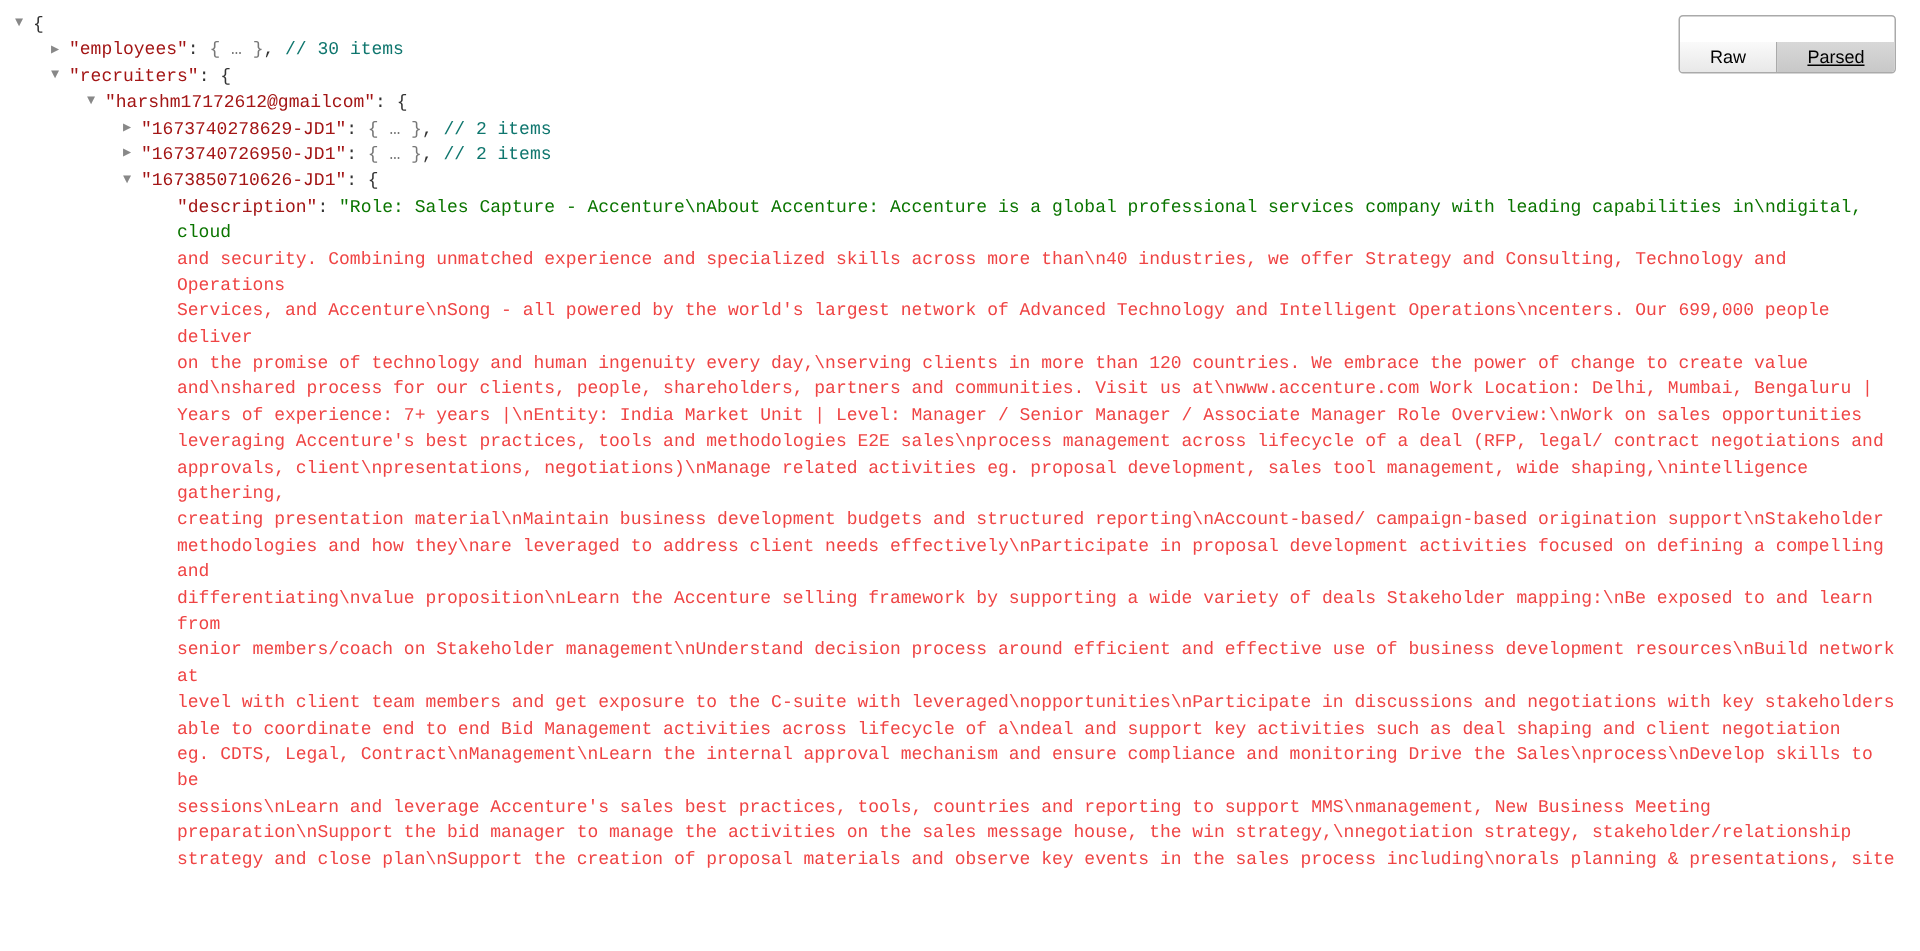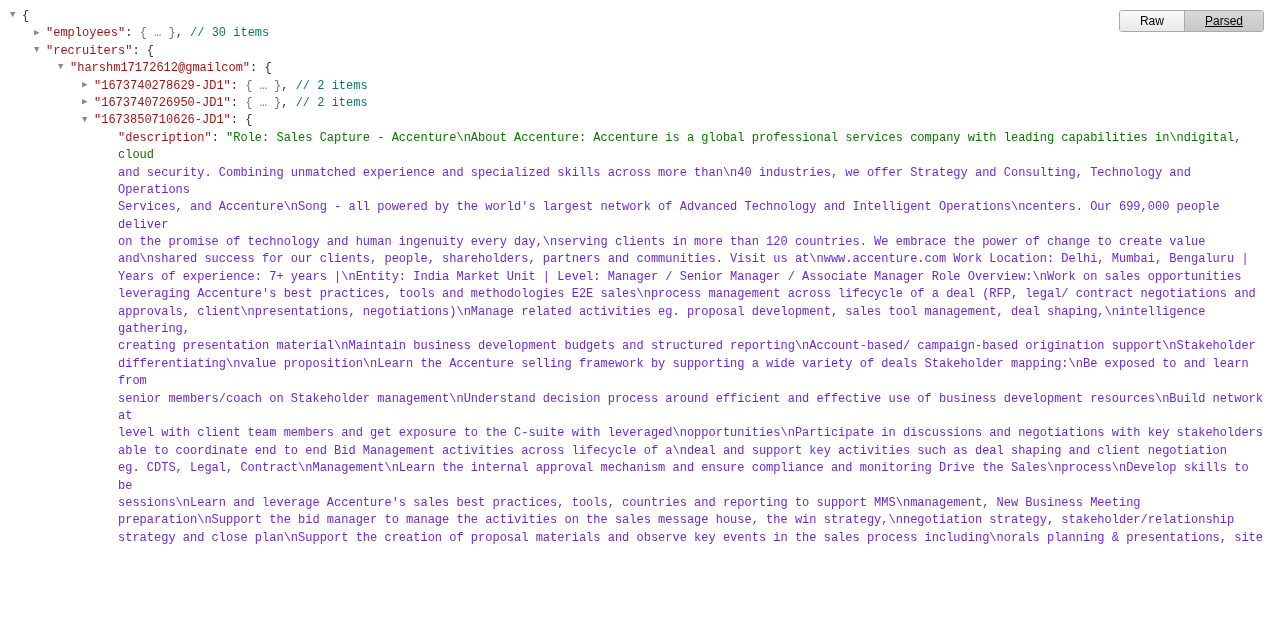--- a/index.html
+++ b/index.html
@@ -25,20 +25,21 @@
       border-radius: 3px;
       overflow: hidden;
     }
     .btn {
       padding: 3px 20px;
       font-size: 12px;
       cursor: pointer;
       background: linear-gradient(#fafafa, #e8e8e8);
       border: none;
       font-family: -apple-system, BlinkMacSystemFont, "Segoe UI", sans-serif;
+      margin-top: 17px;
     }
     .btn:first-child {
       border-right: 1px solid #aaa;
     }
     .btn.active {
       background: linear-gradient(#d8d8d8, #c8c8c8);
       text-decoration: underline;
     }
     .tree {
       white-space: normal;
@@ -82,21 +83,21 @@
       color: #0f766e;
     }
     .indent-0 { padding-left: 0px; }
     .indent-1 { padding-left: 24px; }
     .indent-2 { padding-left: 48px; }
     .indent-3 { padding-left: 72px; }
     .desc-block {
       padding-left: 108px;
     }
     .desc-line {
-      color: #6d28d9;
+      color: #ef4444;
     }
   </style>
 </head>
 <body>
 
 <div class="buttons">
   <button class="btn">Raw</button>
   <button class="btn active">Parsed</button>
 </div>
 
@@ -130,25 +131,26 @@
     <span class="toggle down"></span><span class="key">"1673850710626-JD1"</span><span class="punct">: </span><span class="brace">{</span>
   </div>
 
   <div class="desc-block">
     <div class="line">
       <span class="key">"description"</span><span class="punct">: </span><span class="string">"Role: Sales Capture - Accenture\nAbout Accenture: Accenture is a global professional services company with leading capabilities in\ndigital, cloud</span>
     </div>
     <div class="desc-line">and security. Combining unmatched experience and specialized skills across more than\n40 industries, we offer Strategy and Consulting, Technology and Operations</div>
     <div class="desc-line">Services, and Accenture\nSong - all powered by the world's largest network of Advanced Technology and Intelligent Operations\ncenters. Our 699,000 people deliver</div>
     <div class="desc-line">on the promise of technology and human ingenuity every day,\nserving clients in more than 120 countries. We embrace the power of change to create value</div>
-    <div class="desc-line">and\nshared success for our clients, people, shareholders, partners and communities. Visit us at\nwww.accenture.com Work Location: Delhi, Mumbai, Bengaluru |</div>
+    <div class="desc-line">and\nshared process for our clients, people, shareholders, partners and communities. Visit us at\nwww.accenture.com Work Location: Delhi, Mumbai, Bengaluru |</div>
     <div class="desc-line">Years of experience: 7+ years |\nEntity: India Market Unit | Level: Manager / Senior Manager / Associate Manager Role Overview:\nWork on sales opportunities</div>
     <div class="desc-line">leveraging Accenture's best practices, tools and methodologies E2E sales\nprocess management across lifecycle of a deal (RFP, legal/ contract negotiations and</div>
-    <div class="desc-line">approvals, client\npresentations, negotiations)\nManage related activities eg. proposal development, sales tool management, deal shaping,\nintelligence gathering,</div>
+    <div class="desc-line">approvals, client\npresentations, negotiations)\nManage related activities eg. proposal development, sales tool management, wide shaping,\nintelligence gathering,</div>
     <div class="desc-line">creating presentation material\nMaintain business development budgets and structured reporting\nAccount-based/ campaign-based origination support\nStakeholder</div>
+    <div class="desc-line">methodologies and how they\nare leveraged to address client needs effectively\nParticipate in proposal development activities focused on defining a compelling and</div>
     <div class="desc-line">differentiating\nvalue proposition\nLearn the Accenture selling framework by supporting a wide variety of deals Stakeholder mapping:\nBe exposed to and learn from</div>
     <div class="desc-line">senior members/coach on Stakeholder management\nUnderstand decision process around efficient and effective use of business development resources\nBuild network at</div>
     <div class="desc-line">level with client team members and get exposure to the C-suite with leveraged\nopportunities\nParticipate in discussions and negotiations with key stakeholders</div>
     <div class="desc-line">able to coordinate end to end Bid Management activities across lifecycle of a\ndeal and support key activities such as deal shaping and client negotiation</div>
     <div class="desc-line">eg. CDTS, Legal, Contract\nManagement\nLearn the internal approval mechanism and ensure compliance and monitoring Drive the Sales\nprocess\nDevelop skills to be</div>
     <div class="desc-line">sessions\nLearn and leverage Accenture's sales best practices, tools, countries and reporting to support MMS\nmanagement, New Business Meeting</div>
     <div class="desc-line">preparation\nSupport the bid manager to manage the activities on the sales message house, the win strategy,\nnegotiation strategy, stakeholder/relationship</div>
     <div class="desc-line">strategy and close plan\nSupport the creation of proposal materials and observe key events in the sales process including\norals planning &amp; presentations, site</div>
   </div>
 

